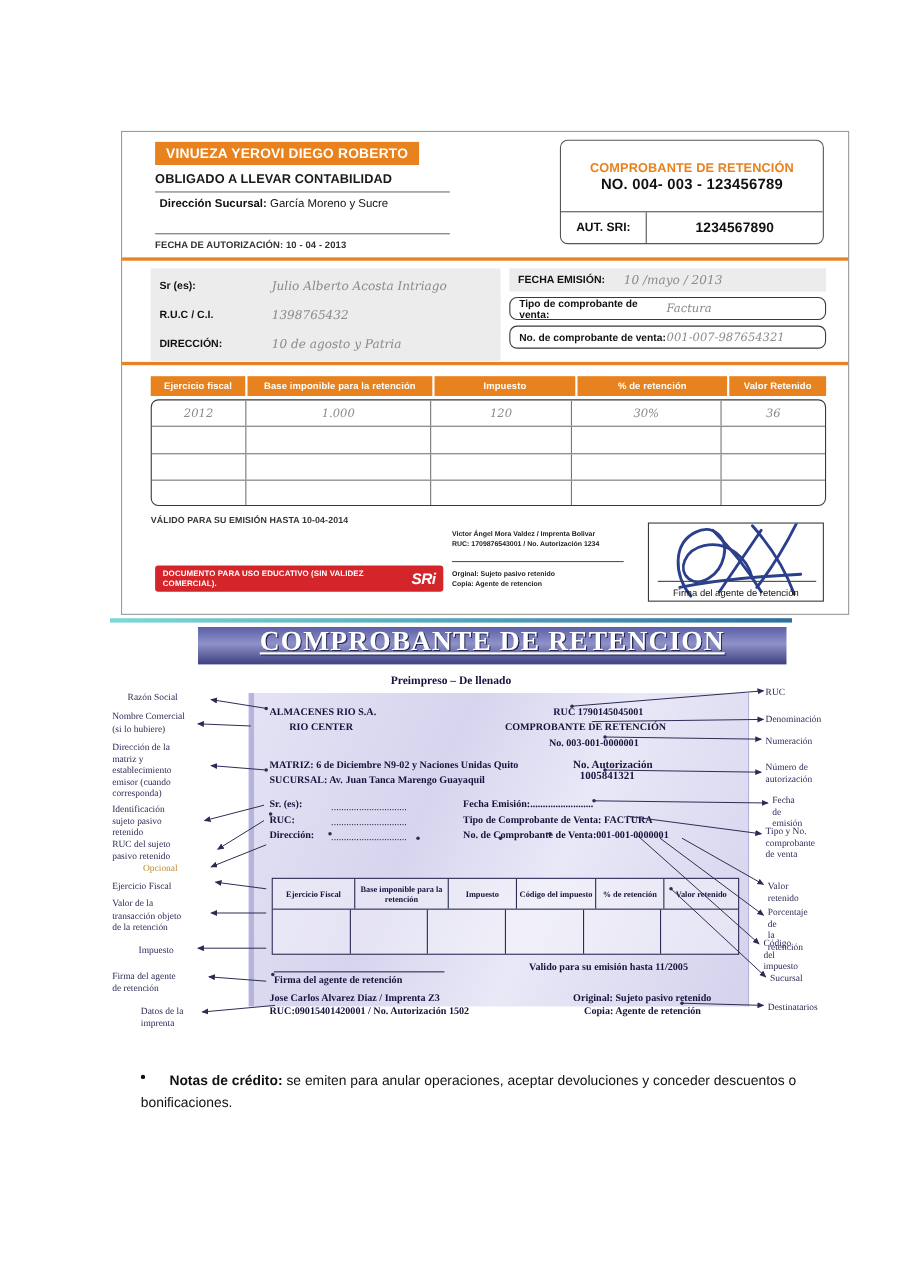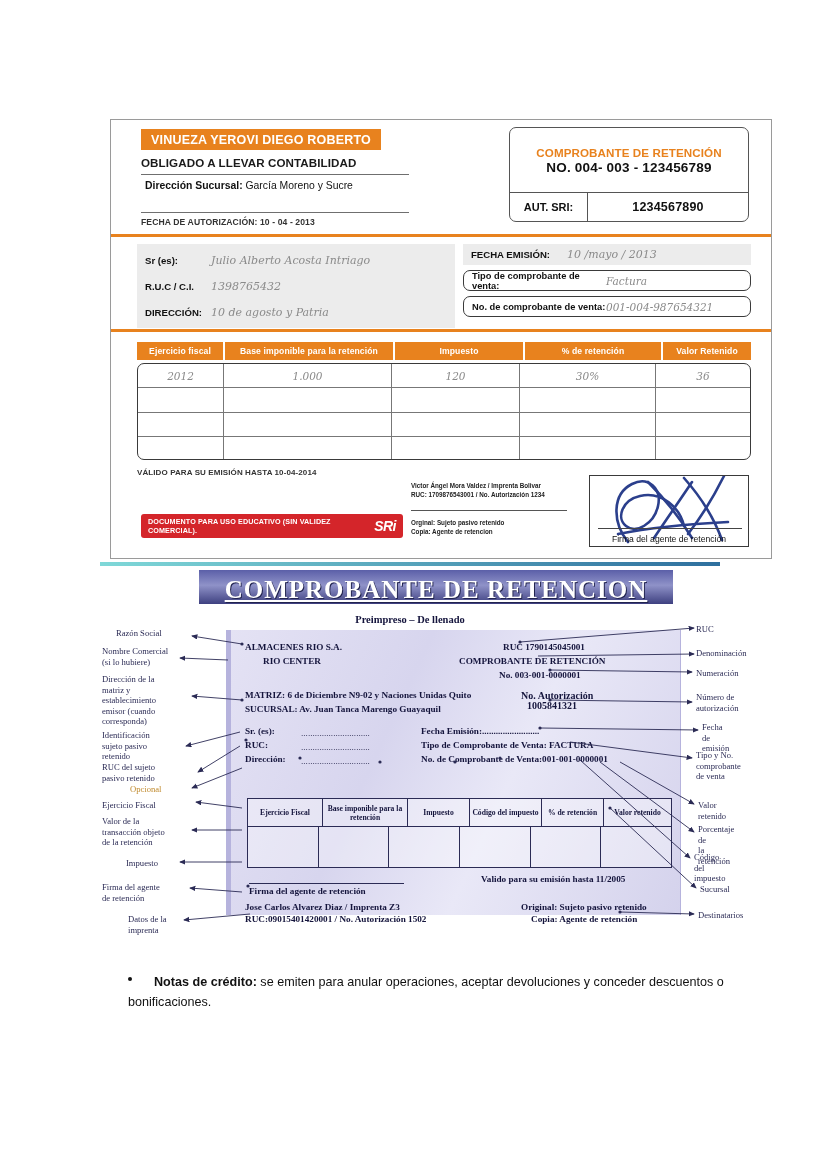--- a/index.html
+++ b/index.html
@@ -56,21 +56,21 @@
      font-size:11px; font-weight:bold; border-right:1.3px solid #555; color:#111; }
   .d1-rucrow .val { flex:1; display:flex; align-items:center; justify-content:center;
      font-size:12.5px; font-weight:bold; color:#111; letter-spacing:.2px; }
   .d1-rucmid { flex:1; display:flex; flex-direction:column; align-items:center; justify-content:center;
      border-bottom:1.3px solid #555; padding:1px 0; }
   .d1-rucmid .t1 { font-size:11.6px; font-weight:bold; color:#E8821E; letter-spacing:.1px; }
   .d1-rucmid .t2 { font-size:13.5px; font-weight:bold; color:#111; letter-spacing:.2px; margin-top:1px;}
 
   
   .d1-fieldL { position:absolute; left:26px; width:318px; height:32px;
-    background:#ececec; display:flex; align-items:center; }
+    background:#ececec; display:flex; align-items:center;gap:36px; }
   .d1-fieldL .k { flex:0 0 74px; padding-left:8px; font-size:9.6px; font-weight:bold; color:#111; }
   .d1-fieldL .v { font-size:11px; color:#8a8a8a; font-family:"DejaVu Serif", serif; font-style:italic; }
 
   .d1-fieldR { position:absolute; left:352px; width:288px; height:21px;
     background:#ececec; display:flex; align-items:center; }
   .d1-fieldR .k { flex:0 0 104px; padding-left:8px; font-size:9.6px; font-weight:bold; color:#111; }
   .d1-fieldR .v { font-size:11px; color:#8a8a8a; font-family:"DejaVu Serif", serif; font-style:italic; }
 
   .d1-fieldRb { position:absolute; left:352px; width:288px; height:21px;
     border:1.5px solid #3a3a3a; border-radius:7px; background:#fff;
@@ -120,23 +120,23 @@
   .d1-sig { position:absolute; left:-2px; top:-38px; width:170px; height:120px; pointer-events:none; }
 
   
   #doc2 {
     position:absolute; left:100px; top:562px; width:620px; height:390px;
     background:#fff;
   }
   .d2-topbar { position:absolute; left:0; top:0; width:100%; height:4px;
      background:linear-gradient(90deg,#7fd8d8,#2e6f9e); }
   .d2-title {
-    position:absolute; left:99px; top:8px; width:474px; height:34px;
+    position:absolute; left:80px; top:8px; width:535px; height:34px;
     background:linear-gradient(180deg,#5b5fa8 0%,#8f92c8 45%,#3e4080 100%);
-    display:flex; align-items:flex-end; justify-content:center;
+    display:flex; align-items:flex-start; justify-content:center;
   }
   .d2-title span {
     font-family:"Liberation Serif", serif; font-weight:bold; font-size:25px;
     color:#fff; letter-spacing:1px; text-decoration:underline;
     text-shadow: 1px 1px 0 #22244f;
   }
 
   .d2-pre { position:absolute; left:0; top:52px; width:100%; text-align:center;
      font-family:"Liberation Serif", serif; font-weight:bold; font-size:10.5px; color:#14143c;}
 
@@ -233,21 +233,21 @@
     <div class="d1-fieldR" style="top:124px">
       <span class="k">FECHA EMISIÓN:</span>
       <span class="v">10 /mayo / 2013</span>
     </div>
     <div class="d1-fieldRb" style="top:150px">
       <span class="k">Tipo de comprobante de venta:</span>
       <span class="v">Factura</span>
     </div>
     <div class="d1-fieldRb" style="top:176px">
       <span class="k">No. de comprobante de venta:</span>
-      <span class="v">001-004-987654321</span>
+      <span class="v">001-007-987654321</span>
     </div>
 
     <div class="d1-orangerule2"></div>
 
     <div class="d1-thead">
       <div class="c1">Ejercicio fiscal</div>
       <div class="c2">Base imponible para la retención</div>
       <div class="c3">Impuesto</div>
       <div class="c4">% de retención</div>
       <div class="c5">Valor Retenido</div>

